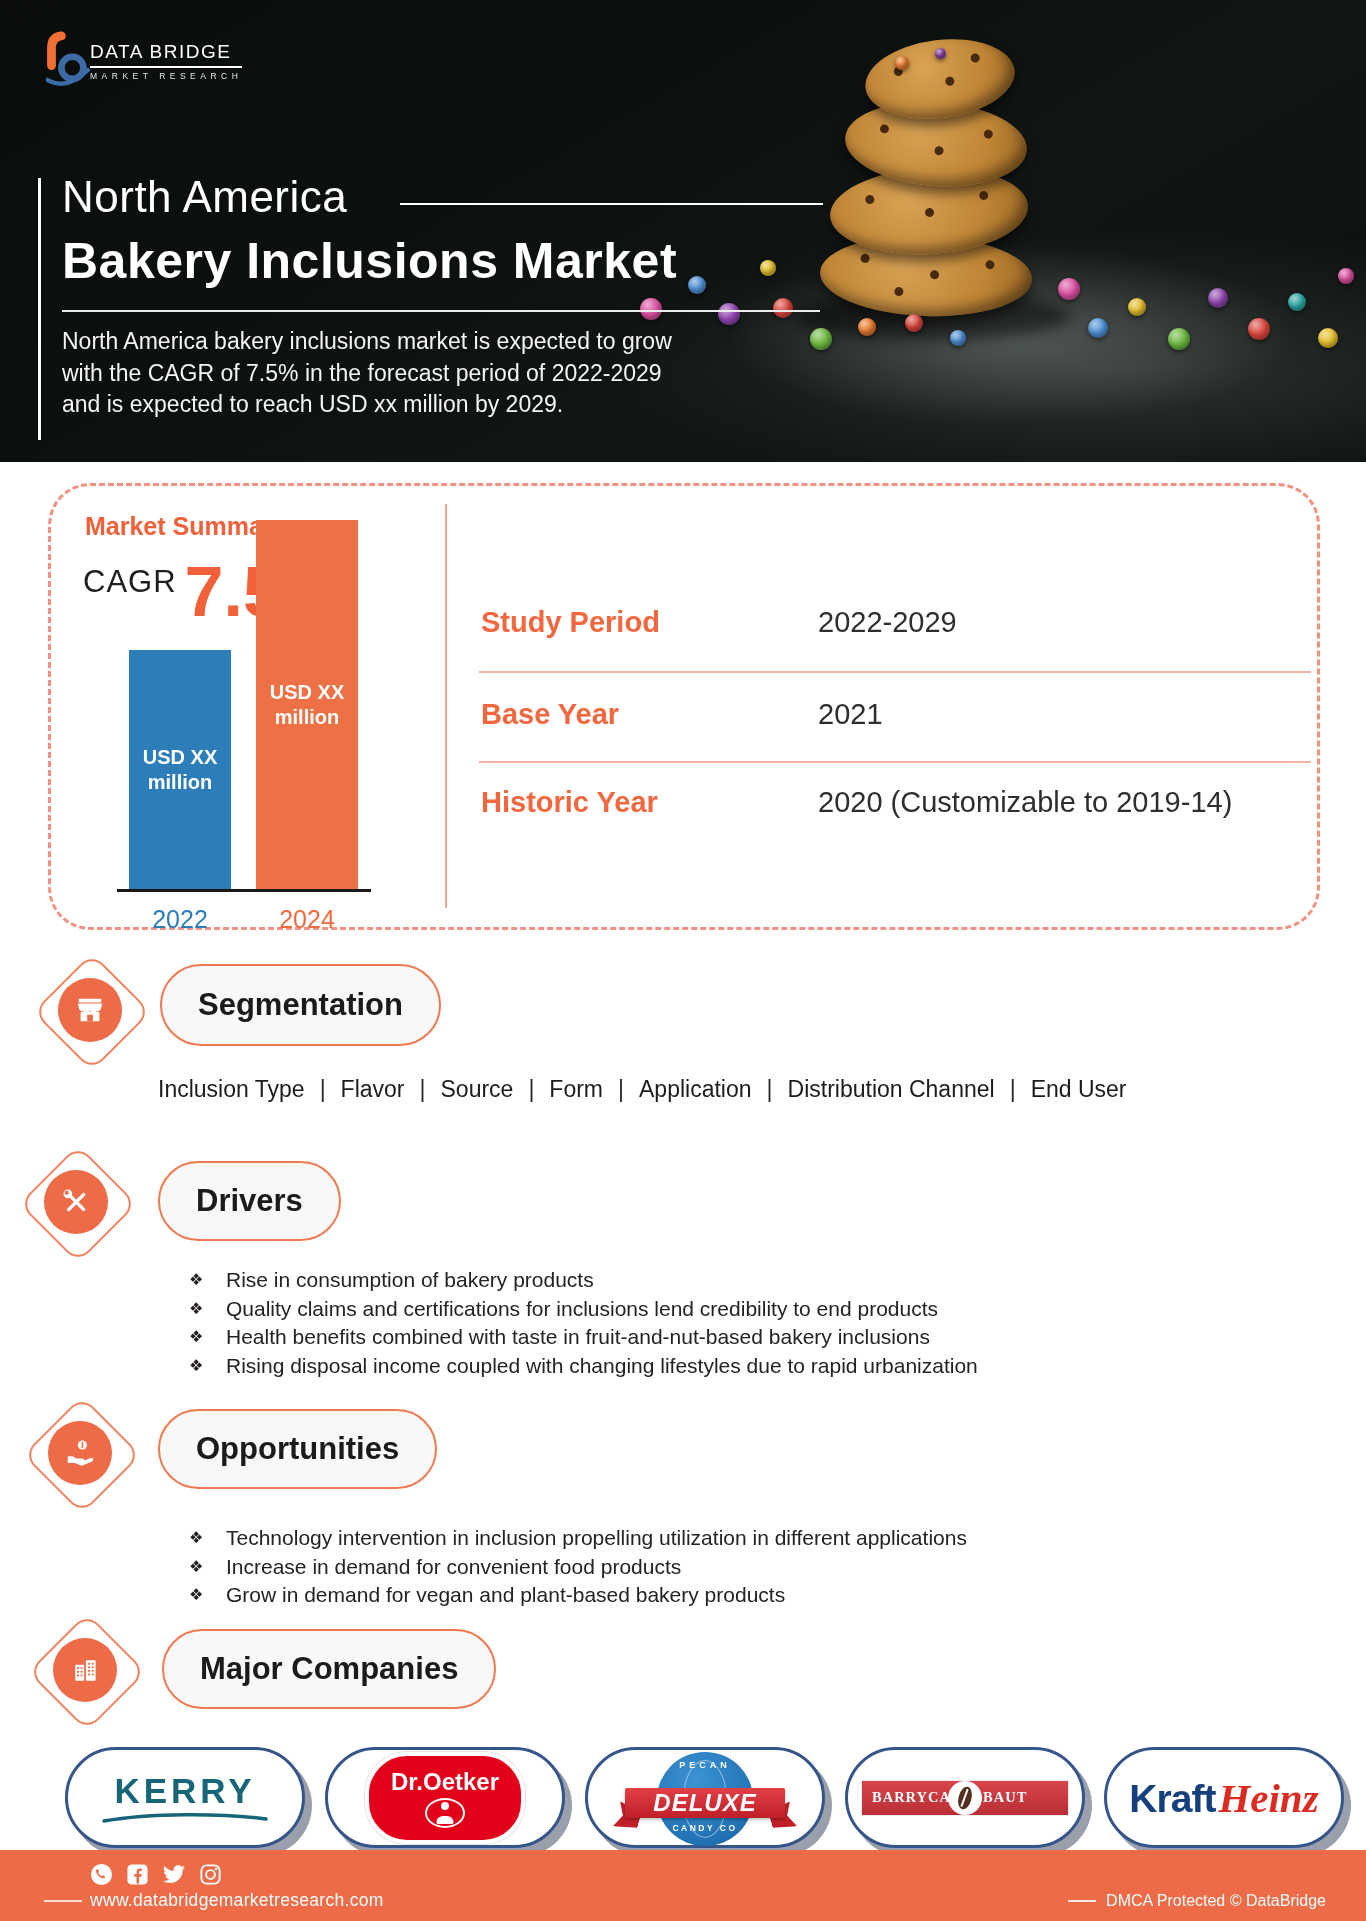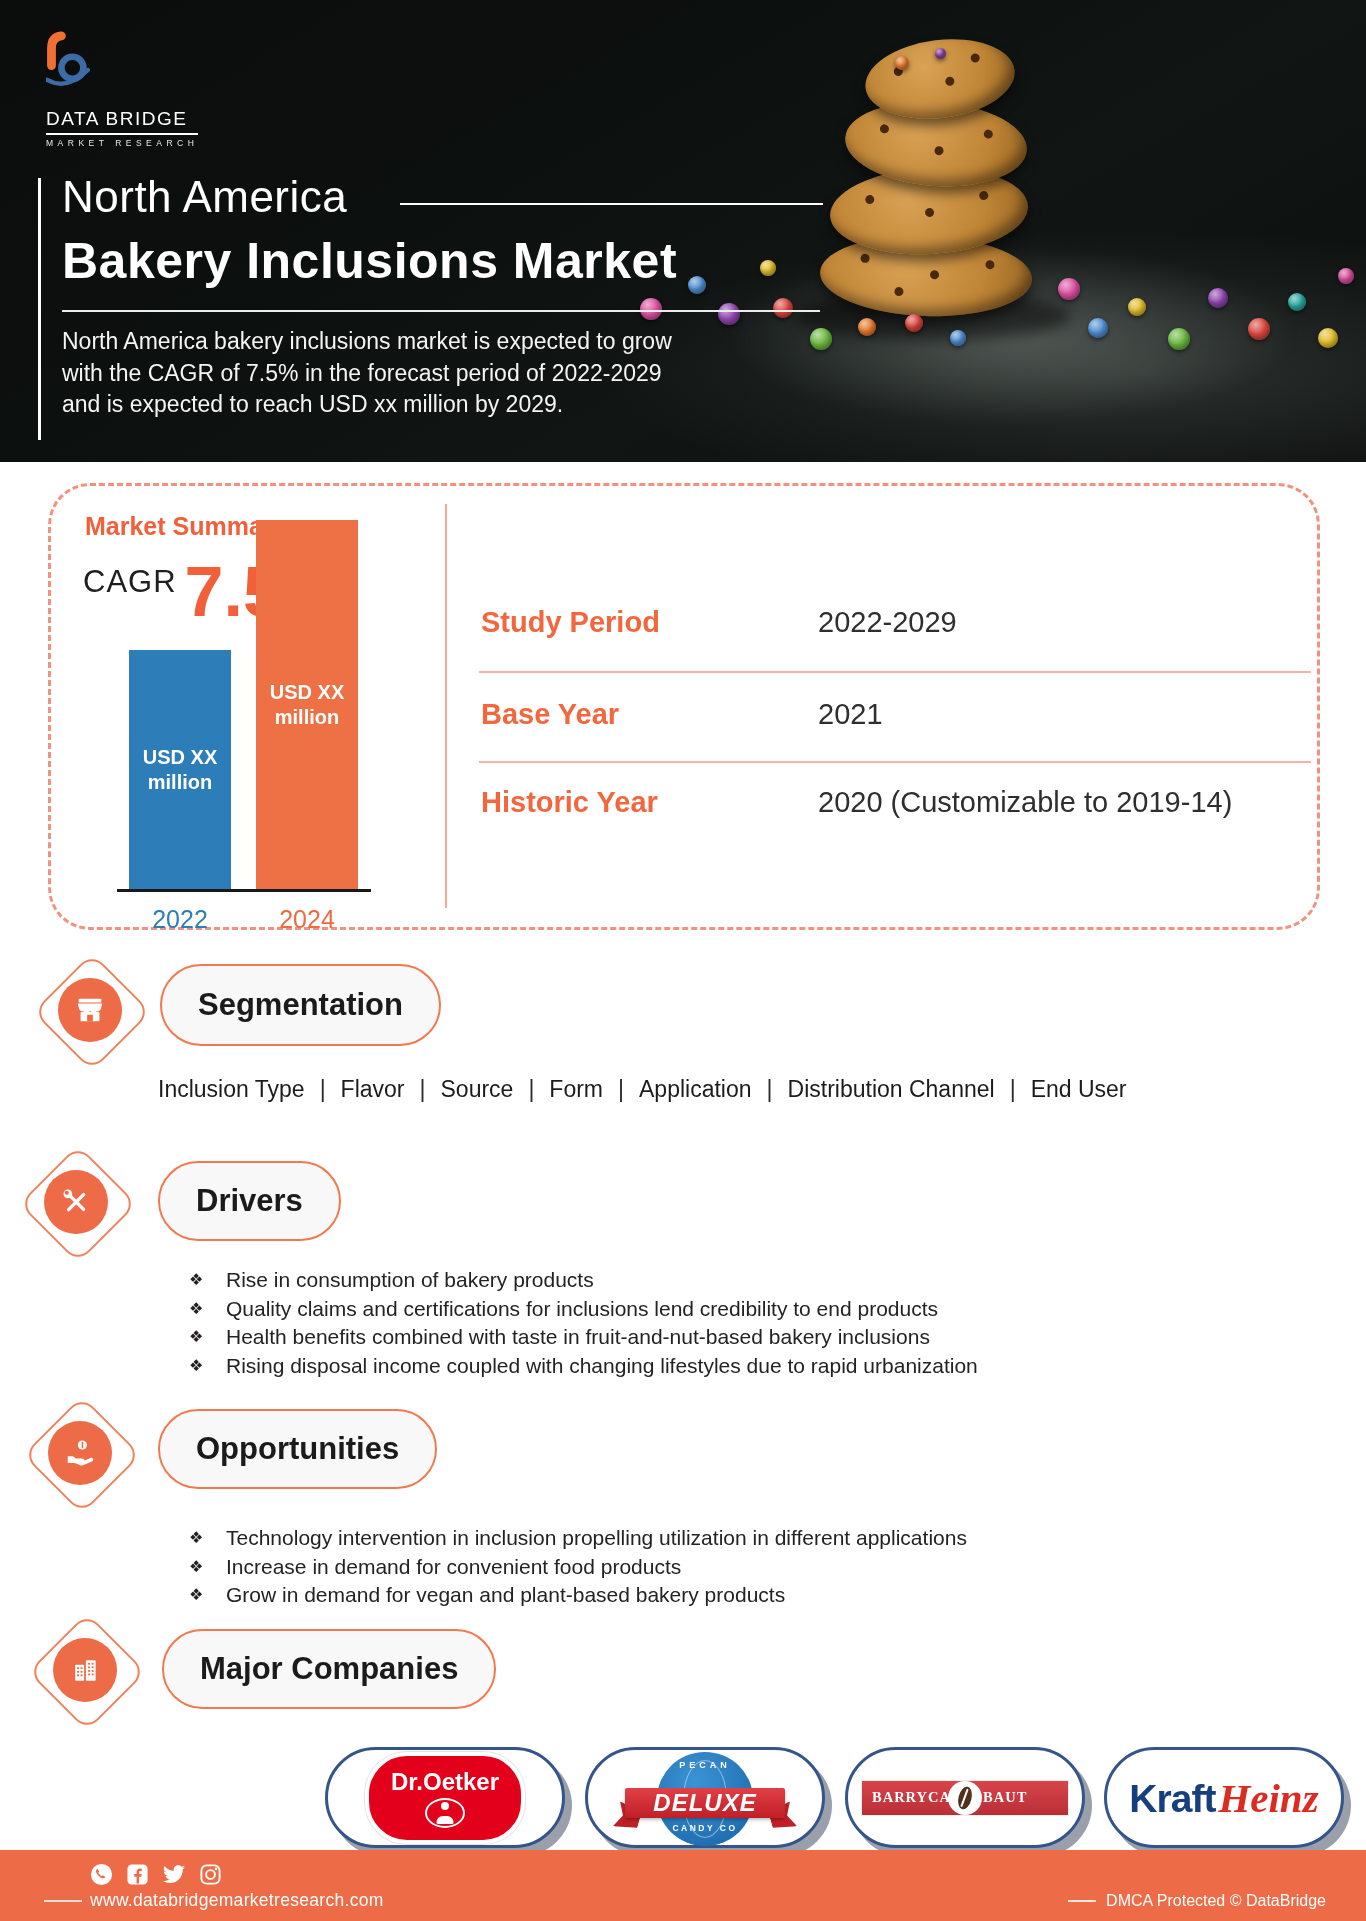--- a/index.html
+++ b/index.html
@@ -18,21 +18,21 @@
   .stack-shadow{position:absolute;left:175px;top:292px;width:275px;height:48px;border-radius:50%;
         background:rgba(0,0,0,.48);filter:blur(7px);}
   .cookie{position:absolute;border-radius:50%;
         background:radial-gradient(circle at 40% 32%,#d9a255,#c08536 58%,#996724 95%);
         box-shadow:inset -5px -7px 12px rgba(0,0,0,.38),0 7px 12px rgba(0,0,0,.5);}
   .cookie i{position:absolute;width:9px;height:9px;background:#47290f;border-radius:50%;}
   .candy{position:absolute;border-radius:50%;
         background-image:radial-gradient(circle at 35% 30%,rgba(255,255,255,.55),rgba(255,255,255,0) 48%);
         box-shadow:inset -2px -3px 4px rgba(0,0,0,.35),0 2px 4px rgba(0,0,0,.5);}
 
-  .logo{position:absolute;left:46px;top:30px;display:flex;align-items:flex-start;gap:9px;flex-direction:column;}
+  .logo{position:absolute;left:46px;top:30px;display:flex;align-items:flex-start;}
   .logo-text{padding-top:11px;}
   .lt1{font-size:19px;color:#fff;letter-spacing:1.5px;font-weight:400;}
   .logo-rule{width:100%;height:2px;background:#fff;margin:3px 0 3px 0;}
   .lt2{font-size:8.5px;color:#e9e9e9;letter-spacing:4.5px;}
 
   .hero-bar{left:38px;top:178px;width:3px;height:262px;background:#fff;}
   .region{left:62px;top:172px;margin:0;font-size:44px;font-weight:400;color:#fff;letter-spacing:.5px;}
   .region-line{left:400px;top:203px;width:423px;height:2px;background:#fff;}
   .title{left:62px;top:232px;margin:0;font-size:50px;font-weight:700;color:#fff;letter-spacing:.5px;}
   .title-underline{left:62px;top:310px;width:758px;height:2px;background:#ececec;}
@@ -333,20 +333,26 @@
           <rect x="21.5" y="22" width="2.2" height="2"></rect>
             <rect x="25.5" y="22" width="2.2" height="2"></rect>
         </g>
       </svg>
     </div>
   </div>
   <div class="sec-pill" style="left:162px;top:1629px;height:80px;">
     <span>Major Companies</span>
   </div>
 
+  <div class="logo-pill" style="left:65px;">
+    <div class="kerry-text">KERRY</div>
+    <svg width="170" height="14" viewBox="0 0 170 14">
+      <path d="M4 10 C 50 2, 120 2, 166 8" stroke="#176579" stroke-width="3.5" fill="none" stroke-linecap="round"></path>
+    </svg>
+  </div>
   <div class="logo-pill" style="left:325px;">
     <div class="oetker">
       <div class="oet-text">Dr.Oetker</div>
       <div class="oet-head">
           <i class="oh1"></i>
           <i class="oh2"></i>
         </div>
     </div>
   </div>
   <div class="logo-pill" style="left:585px;">

